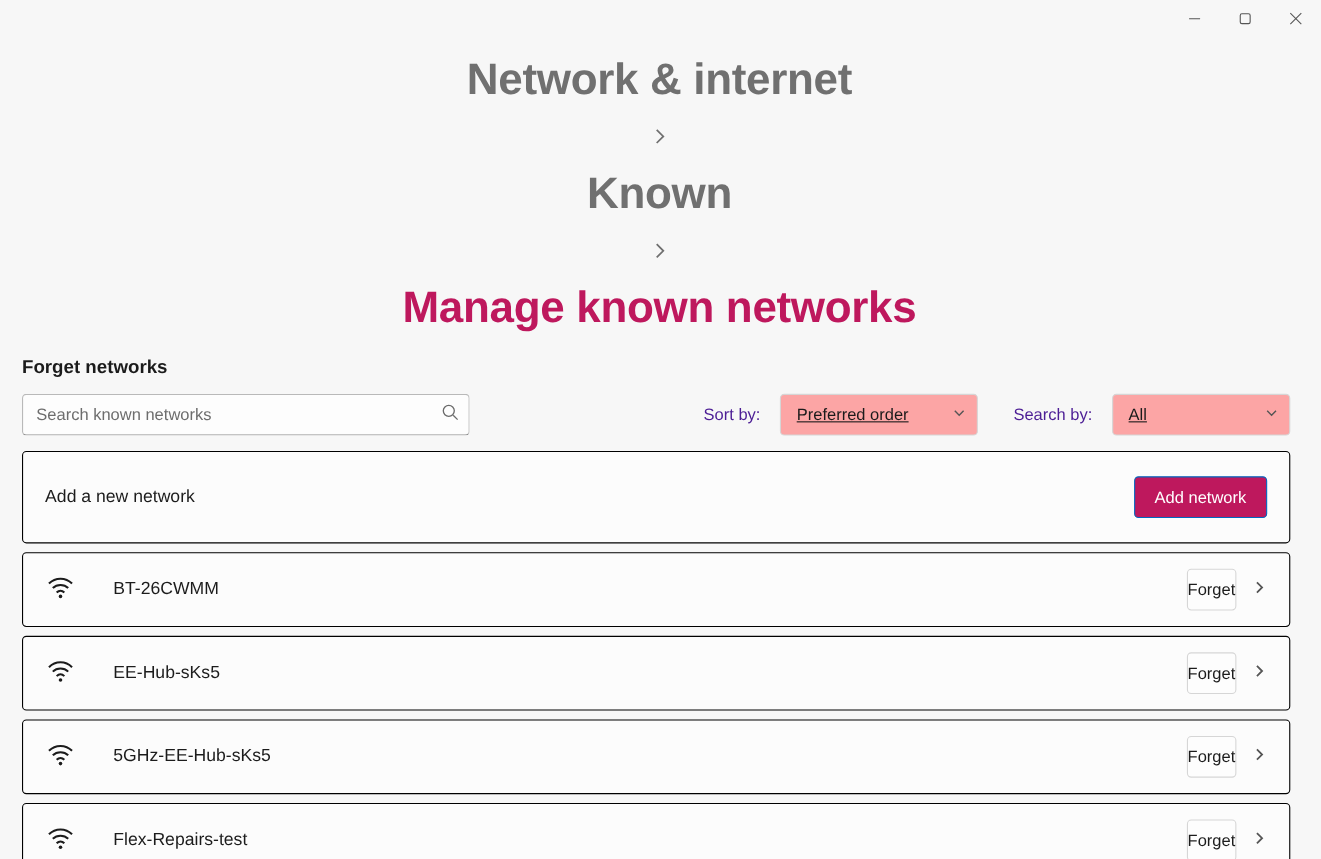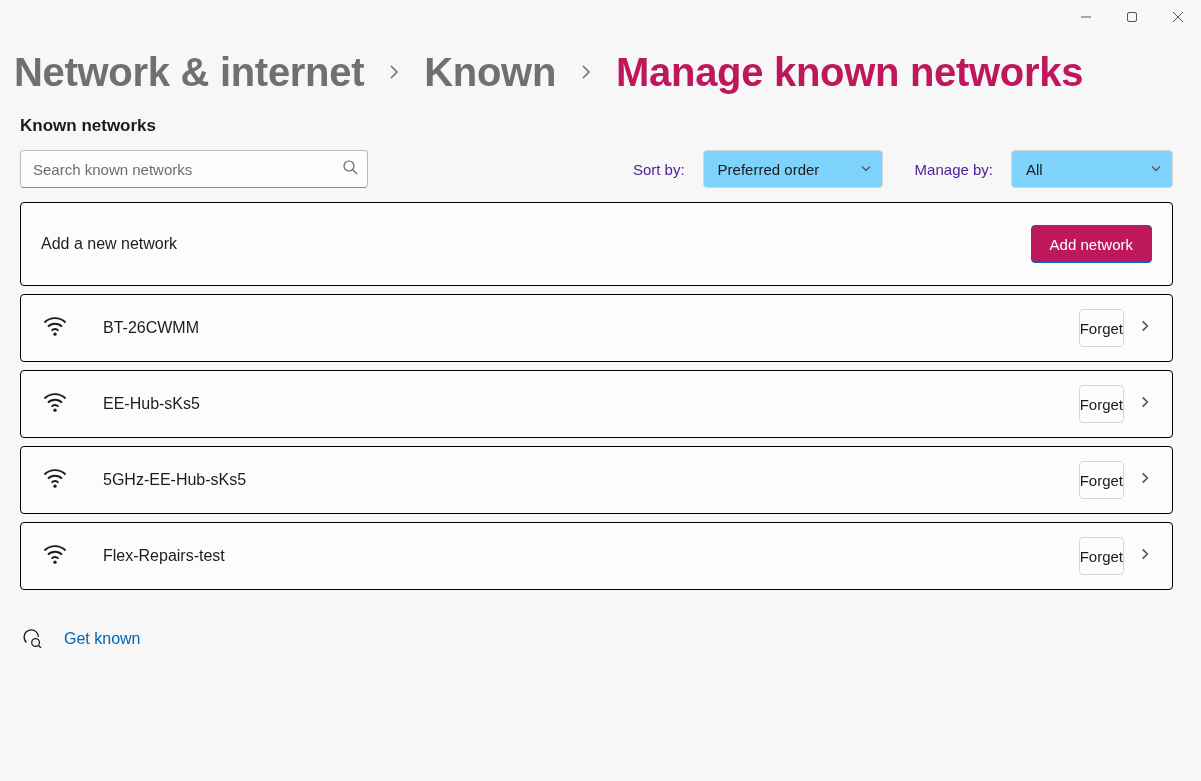--- a/index.html
+++ b/index.html
@@ -30,20 +30,21 @@
   
   .breadcrumb {
     display: flex;
     align-items: center;
     padding: 18px 16px 10px 14px;
     gap: 22px;
     font-size: 40px;
     font-weight: 600;
     color: #707070;
     line-height: 1.1;
+    flex-direction: column;
   }
   .breadcrumb .crumb { white-space: nowrap; letter-spacing: -0.3px; }
   .breadcrumb .crumb.current { color: #be185d; }
   .breadcrumb .sep {
     display: flex; align-items: center;
     color: #707070;
   }
   .breadcrumb .sep svg { width: 16px; height: 16px; }
 
   
@@ -55,21 +56,21 @@
 
   
   .toolbar {
     display: flex;
     align-items: center;
     padding: 6px 28px 10px 20px;
     gap: 18px;
   }
   .search-wrap {
     position: relative;
-    width: 348px;
+    width: 407px;
   }
   .search-input {
     width: 100%;
     height: 38px;
     border: 1px solid #b9b9b9;
     border-bottom: 1.5px solid #8a8a8a;
     border-radius: 4px;
     background: #fdfdfd;
     font-size: 15px;
     padding: 0 38px 0 12px;
@@ -84,24 +85,25 @@
   .spacer { flex: 1; }
   .filter-label {
     font-size: 15px;
     color: #4c1d95;
   }
   .combo {
     position: relative;
     height: 38px;
     border: 1px solid #d6d6d6;
     border-radius: 4px;
-    background: #7dd3fc;
+    background: #fca5a5;
     display: flex; align-items: center;
     padding: 0 34px 0 14px;
     font-size: 15px;
+    text-decoration: underline;
   }
   .combo.sort { width: 180px; margin-right: 14px; }
   .combo.filter { width: 162px; }
   .combo .chev {
     position: absolute; right: 10px; top: 50%; transform: translateY(-50%);
     color: #555;
   }
 
   
   .list {
@@ -199,21 +201,21 @@
   </span>
   <span class="crumb">Known</span>
   <span class="sep">
     <svg viewBox="0 0 16 16">
         <polyline points="5,2 11,8 5,14" fill="none" stroke="currentColor" stroke-width="1.6"></polyline>
       </svg>
   </span>
   <span class="crumb current">Manage known networks</span>
 </div>
 
-<div class="section-title">Known networks</div>
+<div class="section-title">Forget networks</div>
 
 <div class="toolbar">
   <div class="search-wrap">
     <input class="search-input" type="text" placeholder="Search known networks" style="">
     <span class="search-icon">
       <svg width="16" height="16" viewBox="0 0 16 16">
           <circle cx="7" cy="7" r="5" fill="none" stroke="currentColor" stroke-width="1.2"></circle>
           <line x1="11" y1="11" x2="15" y2="15" stroke="currentColor" stroke-width="1.2"></line>
         </svg>
     </span>
@@ -223,21 +225,21 @@
   <span class="filter-label">Sort by:</span>
   <div class="combo sort">
     <span>Preferred order</span>
     <span class="chev">
       <svg width="12" height="12" viewBox="0 0 12 12">
           <polyline points="2,4 6,8 10,4" fill="none" stroke="currentColor" stroke-width="1.3"></polyline>
         </svg>
     </span>
   </div>
 
-  <span class="filter-label">Manage by:</span>
+  <span class="filter-label">Search by:</span>
   <div class="combo filter">
     <span>All</span>
     <span class="chev">
       <svg width="12" height="12" viewBox="0 0 12 12">
           <polyline points="2,4 6,8 10,4" fill="none" stroke="currentColor" stroke-width="1.3"></polyline>
         </svg>
     </span>
   </div>
 </div>
 

